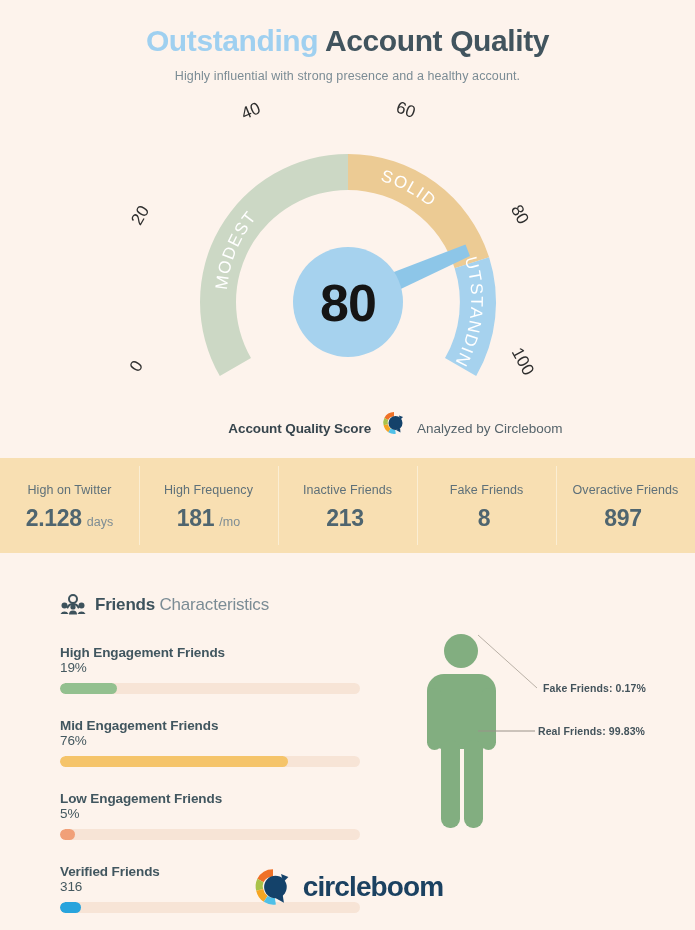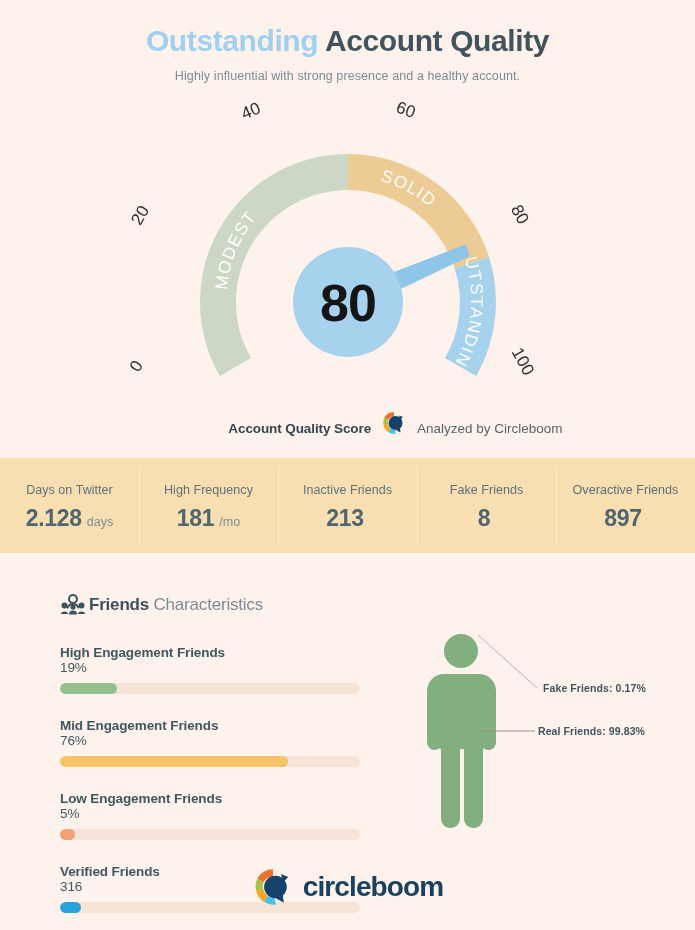--- a/index.html
+++ b/index.html
@@ -140,21 +140,21 @@
     color: #7e8d94;
     letter-spacing: 0;
   }
 
   
   .friends-head {
     position: absolute;
     top: 594px; left: 60px;
     display: flex;
     align-items: center;
-    gap: 3px;
+    gap: 9px;
   }
   .friends-head .htxt {
     font-size: 17px;
     color: #7b8c95;
     letter-spacing: -0.2px;
   }
   .friends-head .htxt b { color: #3d525c; }
 
   .bars {
     position: absolute;
@@ -298,21 +298,21 @@
       <path d="M14.6 44.4 A22 22 0 0 0 29.6 47.7 L28.2 39.2 A13.5 13.5 0 0 1 19.3 37.0 Z" fill="#4fc0e8"></path>
       <circle cx="29" cy="26" r="14" fill="#14426a"></circle>
       <path d="M36 11 l8 3 -6 6 z" fill="#14426a"></path>
       <path d="M30 40 l9 5 -1 -9 z" fill="#14426a"></path>
     </svg>
     <span class="by">Analyzed by Circleboom</span>
   </div>
 
   <div class="stats">
     <div class="stat">
-      <div class="k">Days on Twitter</div>
+      <div class="k">High on Twitter</div>
       <div class="v">
         <span>2.128</span>
         <span class="unit">days</span>
       </div>
     </div>
     <div class="stat">
       <div class="k">High Frequency</div>
       <div class="v">
         <span>181</span>
         <span class="unit">/mo</span>

